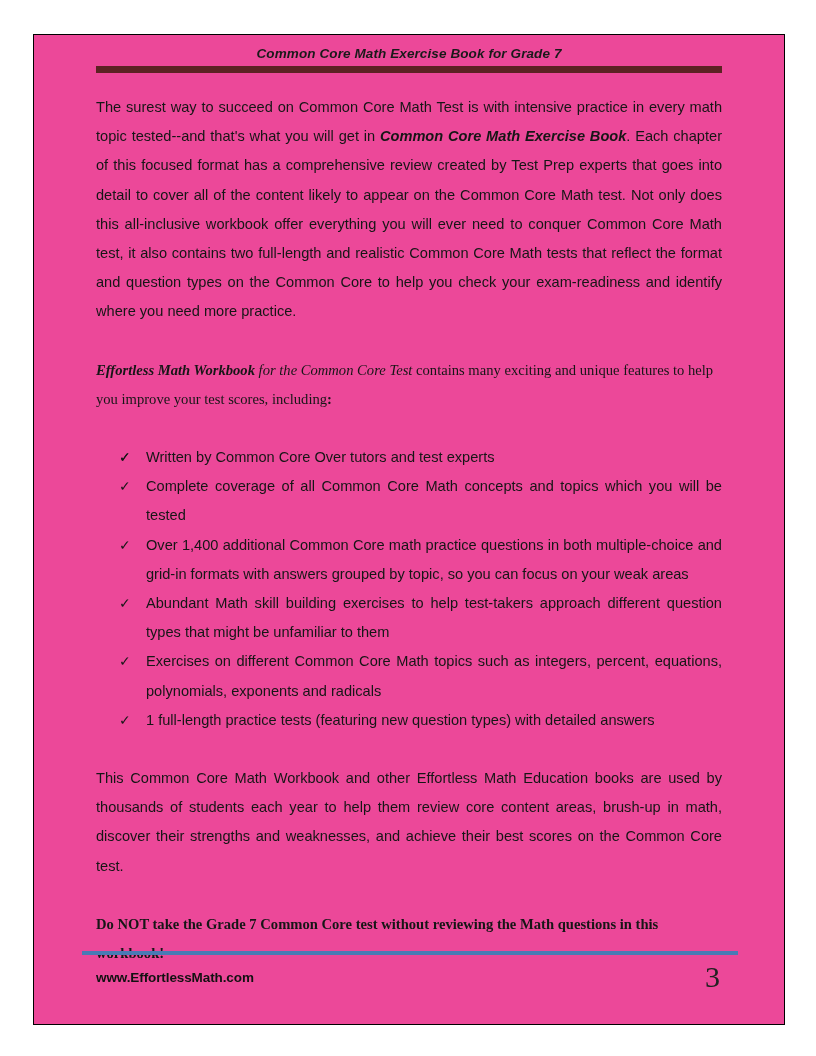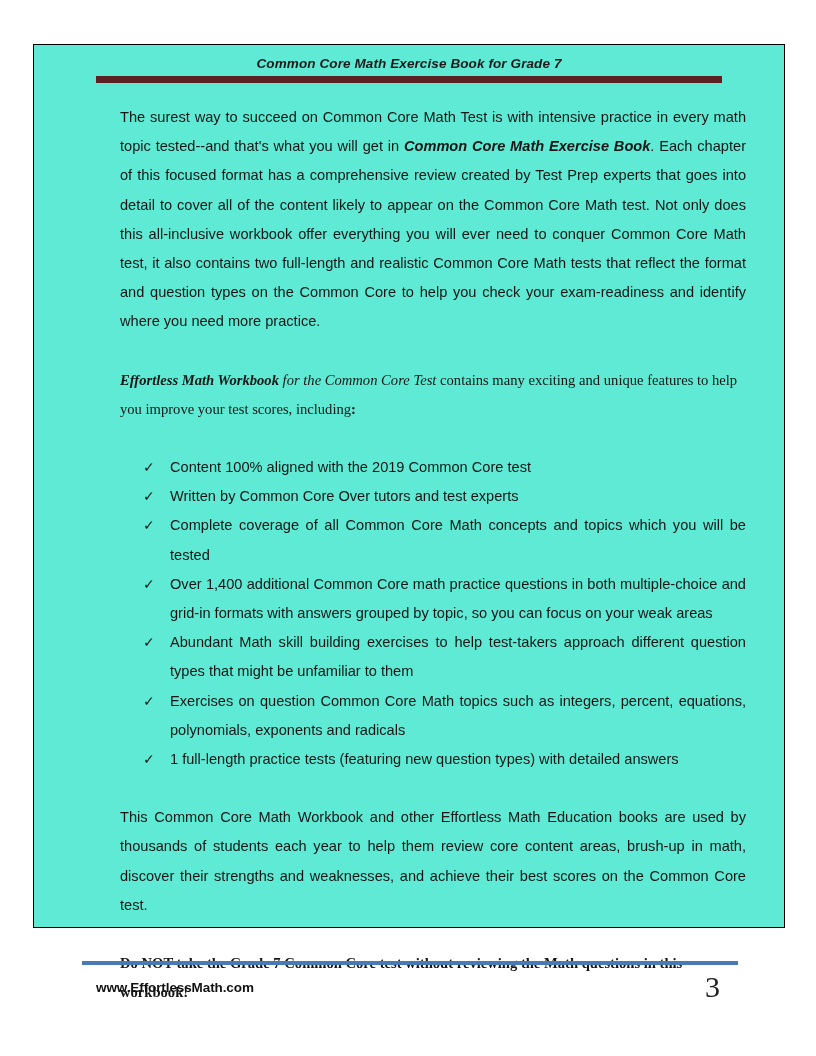--- a/index.html
+++ b/index.html
@@ -11,25 +11,25 @@
     width: 816px;
     height: 1056px;
     position: relative;
     font-family: "Liberation Sans", sans-serif;
     -webkit-font-smoothing: antialiased;
   }
 
   #page-sheet {
     position: absolute;
     left: 33px;
-    top: 44px;
+    top: 34px;
     width: 752px;
-    height: 884px;
+    height: 991px;
     border: 1.4px solid #000000;
-    background: #5eead4;
+    background: #ec4899;
     box-sizing: border-box;
   }
 
   
   .content-col {
     position: absolute;
     left: 62px;        
     top: 0;
     width: 626px;
   }
@@ -50,21 +50,20 @@
   .header-rule {
     margin-top: 3px;
     height: 7px;
     background: #5c2223;
     width: 100%;
   }
 
   
   #doc-body {
     top: 58px;
-    margin-left: 24px;
   }
   p.para {
     margin: 0;
     font-size: 14.6px;
     line-height: 29.2px;
     color: #161616;
     text-align: justify;
     text-justify: inter-word;
   }
   p.para.last-left { text-align: left; font-family: Liberation Serif, serif; }
@@ -148,41 +147,40 @@
 
     <div class="spacer-md"></div>
 
     <p class="para last-left"><span class="bi">Effortless Math Workbook</span><span class="i"> for the Common Core Test</span><span> contains many exciting and unique features to help you improve your test scores, including</span><span class="b">:</span></p>
 
     <div class="spacer-md"></div>
 
     <ul class="check-list">
       <li class="nojustify">
         <span class="tick">✓</span>
-        <span>Content 100% aligned with the 2019 Common Core test</span>
       </li>
       <li class="nojustify">
         <span class="tick">✓</span>
         <span>Written by Common Core Over tutors and test experts</span>
       </li>
       <li>
         <span class="tick">✓</span>
         <span>Complete coverage of all Common Core Math concepts and topics which you will be tested</span>
       </li>
       <li>
         <span class="tick">✓</span>
         <span>Over 1,400 additional Common Core math practice questions in both multiple-choice and grid-in formats with answers grouped by topic, so you can focus on your weak areas</span>
       </li>
       <li>
         <span class="tick">✓</span>
         <span>Abundant Math skill building exercises to help test-takers approach different question types that might be unfamiliar to them</span>
       </li>
       <li>
         <span class="tick">✓</span>
-        <span>Exercises on question Common Core Math topics such as integers, percent, equations, polynomials, exponents and radicals</span>
+        <span>Exercises on different Common Core Math topics such as integers, percent, equations, polynomials, exponents and radicals</span>
       </li>
       <li class="nojustify">
         <span class="tick">✓</span>
         <span>1 full-length practice tests (featuring new question types) with detailed answers</span>
       </li>
     </ul>
 
     <div class="spacer-md"></div>
 
     <p class="para">This Common Core Math Workbook and other Effortless Math Education books are used by thousands of students each year to help them review core content areas, brush-up in math, discover their strengths and weaknesses, and achieve their best scores on the Common Core test.</p>

